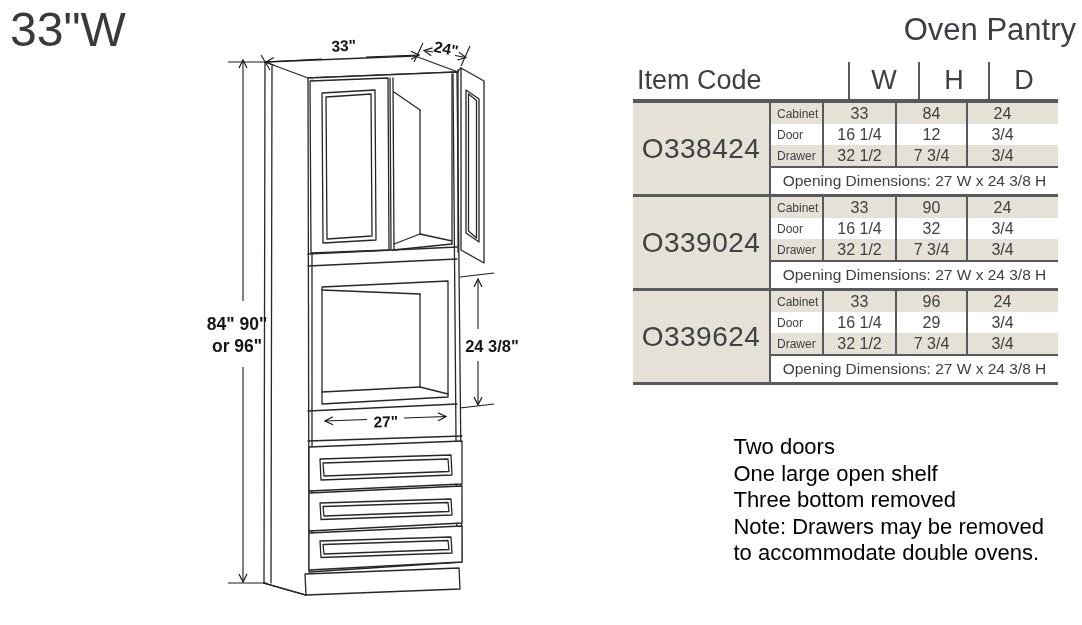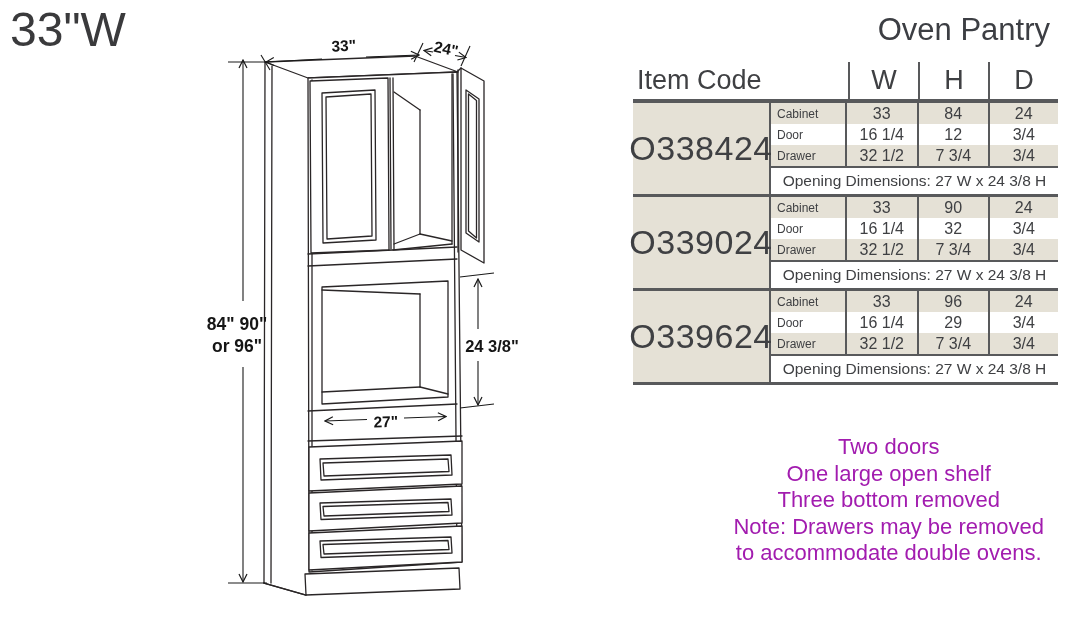--- a/index.html
+++ b/index.html
@@ -5,40 +5,40 @@
   :root{
     --beige:#e5e1d6;
     --line:#58595b;
     --ink:#3f4043;
     --draw:#2a2627;
   }
   *{box-sizing:border-box;margin:0;padding:0}
   html,body{width:1082px;height:625px;background:#fff;overflow:hidden;
     font-family:"Liberation Sans",sans-serif;color:var(--ink);position:relative}
   .size-title{position:absolute;left:10px;top:2px;font-size:48px;font-weight:400;color:#3a3a3c;letter-spacing:0px}
-  .product-title{position:absolute;top:12px;right:32px;font-size:31px;color:#3c3e43}
+  .product-title{position:absolute;top:12px;right:6px;font-size:31px;color:#3c3e43}
 
   
   .spec-table{position:absolute;left:633px;top:62px;width:425px}
   .thead{display:flex;height:41px;border-bottom:4px solid var(--line)}
   .th-item{width:215px;font-size:27px;display:flex;align-items:flex-end;padding:0 5px 3px 4px}
   .th-col{width:70px;border-left:2px solid var(--line);font-size:27px;display:flex;align-items:flex-end;justify-content:center;padding-bottom:3px}
   .block{display:flex;border-bottom:3px solid var(--line)}
   .code{width:138px;background:var(--beige);border-right:2px solid var(--line);
-        display:flex;align-items:center;justify-content:center;font-size:34px;letter-spacing:.5px}
+        display:flex;align-items:center;justify-content:center;font-size:28px;letter-spacing:.5px}
   .rows{width:287px}
   .r{display:flex;height:21px}
   .r.beige{background:var(--beige)}
-  .lbl{width:76px;border-right:2px solid var(--line);font-size:12px;padding-left:6px;display:flex;align-items:center}
+  .lbl{width:53px;border-right:2px solid var(--line);font-size:12px;padding-left:6px;display:flex;align-items:center}
   .v{width:71px;font-size:16px;display:flex;align-items:center;justify-content:center}
   .v + .v{border-left:2px solid var(--line)}
   .open-row{height:28px;border-top:2px solid var(--line);font-size:15.5px;display:flex;align-items:center;justify-content:center;background:#fff}
 
   
-  .notes{position:absolute;top:434px;right:38px;text-align:center;font-size:22px;line-height:26.5px;color:#a21caf}
+  .notes{position:absolute;top:434px;right:38px;text-align:left;font-size:22px;line-height:26.5px;color:#000000}
 
   
   svg.drawing{position:absolute;left:0;top:0}
   .cab{stroke:var(--draw);stroke-width:1.3;fill:none;stroke-linecap:round;stroke-linejoin:round}
   .cab .w{fill:#fff}
   .dim{stroke:#1a1a1a;stroke-width:1.1;fill:none}
   .dimtxt{stroke:none;fill:#151515;font-family:"Liberation Sans",sans-serif;font-weight:bold;text-anchor:middle}
 </style>
 </head>
 <body>

